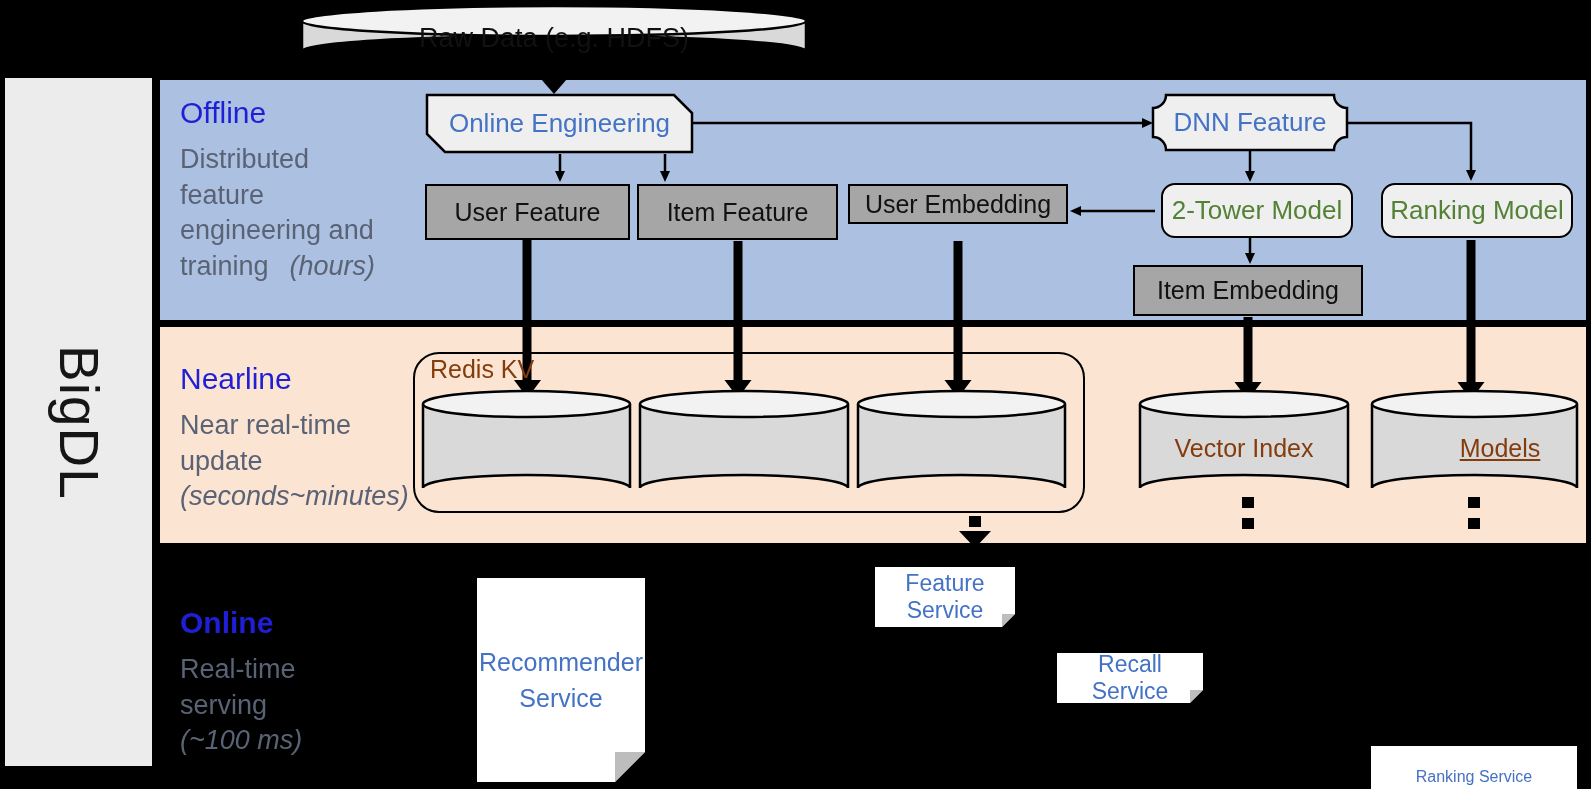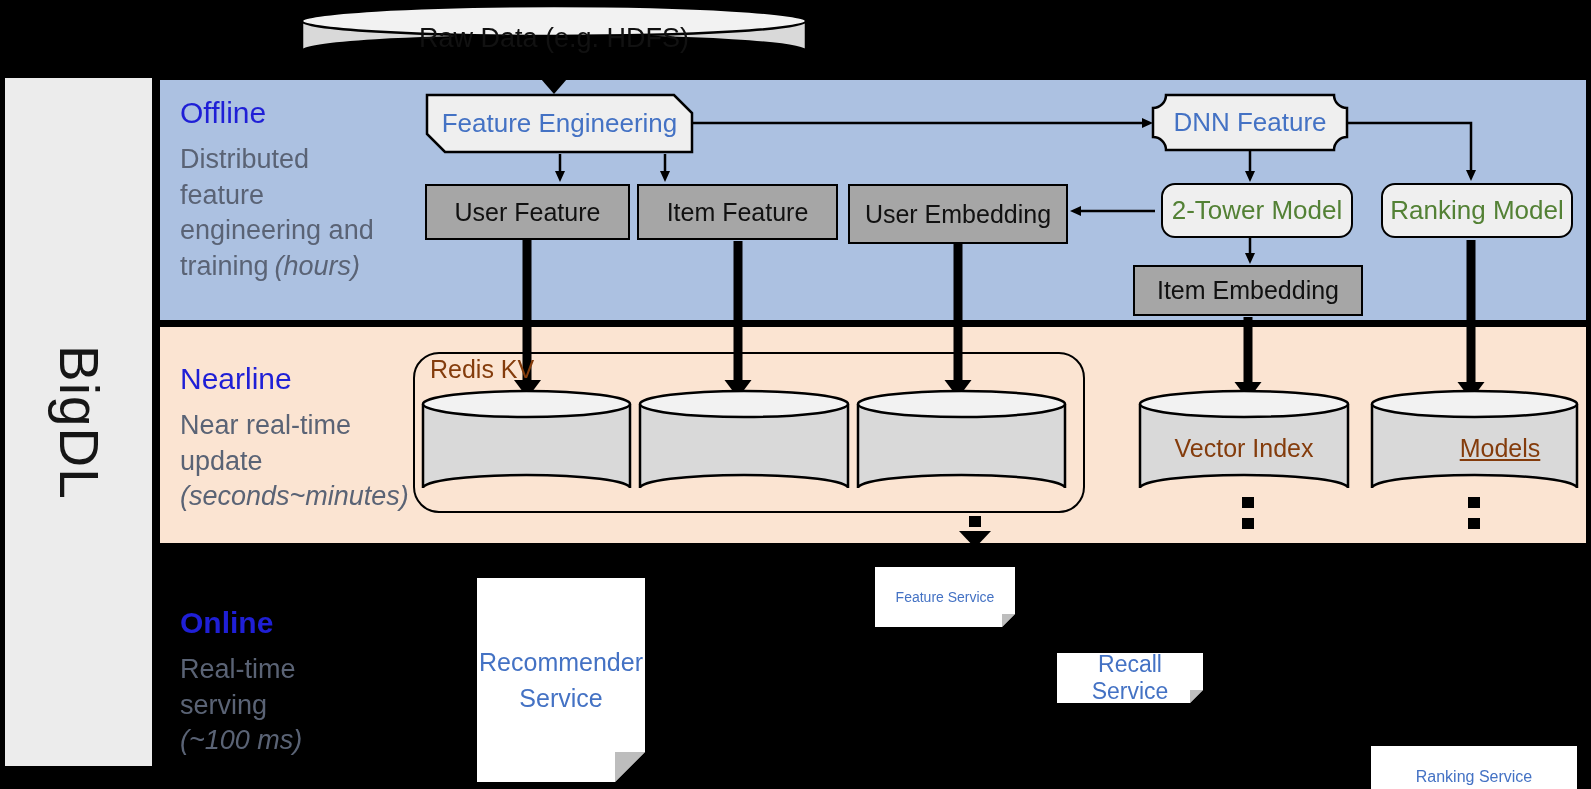--- a/index.html
+++ b/index.html
@@ -45,21 +45,21 @@
   .node.gray{background:var(--node-gray);color:#111;font-size:25px;}
   .node.lightround{background:var(--shape-light);border-radius:14px;color:var(--model-text-green);font-size:26px;margin-left:6px;}
   .redis-box{position:absolute;box-sizing:border-box;border:2.5px solid #000;border-radius:26px;background:transparent;}
   .redis-label{position:absolute;color:var(--store-text-brown);font-size:25px;}
   .store-label{color:var(--store-text-brown);font-size:25px;}
   .fe-label,.dnn-label{color:var(--node-text-blue);font-size:26px;}
   .band-label{position:absolute;color:var(--band-label-blue);font-size:30px;}
   .band-label.bold{font-weight:bold;}
   .band-desc{position:absolute;color:var(--desc-text);font-size:27px;line-height:1.32;white-space:pre-line;}
   .band-desc em{font-style:italic;}
-  .band-desc em.inline{margin-left:6px;}
+  .band-desc em.inline{margin-left:21px;}
   .band-desc em.block{display:block;}
   .card{
     position:absolute;background:#fff;color:var(--node-text-blue);
     display:flex;align-items:center;justify-content:center;text-align:center;
     clip-path:polygon(0 0,100% 0,100% calc(100% - var(--fold)),calc(100% - var(--fold)) 100%,0 100%);
     white-space:pre-line;
   }
   .card::after{
     content:"";position:absolute;right:0;bottom:0;width:var(--fold);height:var(--fold);
     background:var(--fold-gray);clip-path:polygon(0 0,100% 0,0 100%);
@@ -160,30 +160,30 @@
   </svg>
 
   <div class="lbl raw-label" style="left:302px;top:18px;width:504px;height:40px;">Raw Data (e.g. HDFS)</div>
 
   <div class="band-label" style="left:180px;top:96px;">Offline</div>
   <div class="band-desc" style="left:180px;top:142px;width:250px;"><span>Distributed
 feature
 engineering and
 training</span><em class="inline">(hours)</em></div>
 
-  <div class="lbl fe-label" style="left:427px;top:95px;width:265px;height:57px;">Feature Engineering</div>
+  <div class="lbl fe-label" style="left:427px;top:95px;width:265px;height:57px;">Online Engineering</div>
   <div class="lbl dnn-label" style="left:1153px;top:95px;width:194px;height:55px;">DNN Feature</div>
 
   <div class="node gray" style="left:425px;top:184px;width:205px;height:56px;">
       <span>User Feature</span>
     </div>
   <div class="node gray" style="left:637px;top:184px;width:201px;height:56px;">
       <span>Item Feature</span>
     </div>
-  <div class="node gray" style="left:848px;top:184px;width:220px;height:60px;">
+  <div class="node gray" style="left:848px;top:184px;width:220px;height:40px;">
       <span>User Embedding</span>
     </div>
   <div class="node gray" style="left:1133px;top:265px;width:230px;height:51px;">
       <span>Item Embedding</span>
     </div>
 
   <div class="node lightround" style="left:1155px;top:183px;width:192px;height:55px;">
       <span>2-Tower Model</span>
     </div>
   <div class="node lightround" style="left:1375px;top:183px;width:192px;height:55px;">
@@ -199,17 +199,17 @@
 
   <div class="lbl store-label" style="left:1140px;top:420px;width:208px;height:56px;">Vector Index</div>
   <div class="lbl store-label" style="left:1412px;top:420px;width:176px;height:56px;text-decoration:underline;">Models</div>
 
   <div class="band-label bold" style="left:180px;top:606px;">Online</div>
   <div class="band-desc" style="left:180px;top:652px;width:240px;"><span>Real-time
 serving</span><em class="block">(~100 ms)</em></div>
 
   <div class="card doc" style="left:477px;top:578px;width:168px;height:204px;"><span>Recommender
 Service</span></div>
-  <div class="card small" style="left:875px;top:567px;width:140px;height:60px;font-size:14px;"><span>Feature Service</span></div>
+  <div class="card small" style="left:875px;top:567px;width:140px;height:60px;font-size:23px;"><span>Feature Service</span></div>
   <div class="card small" style="left:1057px;top:653px;width:146px;height:50px;"><span>Recall Service</span></div>
   <div class="card small" style="left:1371px;top:722px;width:206px;height:61px;font-size:16px;margin-top:24px;"><span>Ranking Service</span></div>
 
 </div>
 
 </body></html>

